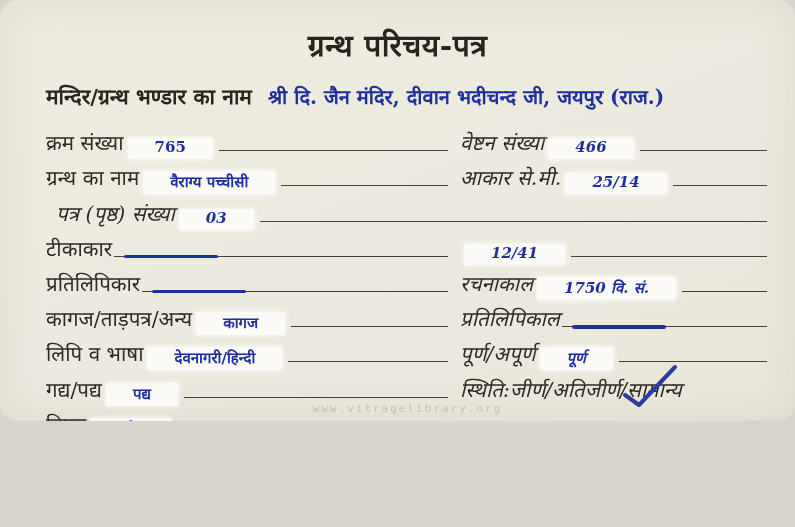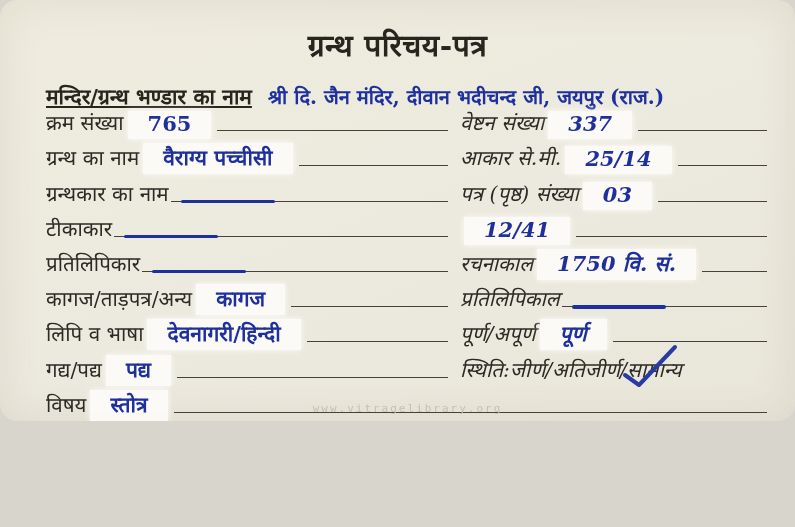--- a/index.html
+++ b/index.html
@@ -15,34 +15,34 @@
   }
   .title{
     position:absolute;top:24px;left:0;right:0;
     text-align:center;font-size:30px;font-weight:bold;letter-spacing:.5px;
     color:#26261f;
   }
   .header-row{
     position:absolute;top:82px;left:46px;right:26px;
     display:flex;align-items:baseline;font-size:21px;white-space:nowrap;
   }
-  .header-row .lab{font-weight:bold;color:#26261f;text-decoration:underline;}
+  .header-row .lab{font-weight:bold;color:#26261f;}
   .header-row .val{margin-left:16px;font-size:20px;}
   .blue{color:#1e2f9e;font-weight:bold;}
-  .grid{position:absolute;top:104px;left:46px;right:26px;}
+  .grid{position:absolute;top:124px;left:46px;right:26px;}
   .row{display:flex;height:35.2px;font-size:20.5px;}
   .half{display:flex;align-items:flex-end;min-width:0;}
   .half.l{width:404px;}
   .half.r{flex:1;margin-left:10px;font-style:italic;}
   .half.full{flex:1;justify-content:flex-end;}
   .lab{white-space:nowrap;padding-bottom:3px;color:#2b2a24;}
   .val{
     color:#1e2f9e;font-weight:bold;white-space:nowrap;
     background:rgba(253,252,249,.9);
-    padding:0 20px 3px;margin:0 4px;font-size:21px;
+    padding:0 27px 3px;margin:0 4px;font-size:15px;
     box-shadow:0 0 6px rgba(255,255,255,.9);
   }
   .rule{
     flex:1;min-width:12px;
     border-bottom:1.6px solid #46423a;
     margin:0 2px 8px 2px;position:relative;
   }
   .dash{
     position:absolute;left:10px;bottom:-2.5px;
     width:94px;height:3.2px;background:#1e2f9e;border-radius:2px;
@@ -70,45 +70,39 @@
   <div class="grid">
 
     <div class="row">
       <div class="half l">
         <span class="lab">क्रम संख्या</span>
         <span class="val">765</span>
         <span class="rule"></span>
       </div>
       <div class="half r">
         <span class="lab">वेष्टन संख्या</span>
-        <span class="val">337</span>
+        <span class="val">466</span>
         <span class="rule"></span>
       </div>
     </div>
 
     <div class="row">
       <div class="half l">
         <span class="lab">ग्रन्थ का नाम</span>
         <span class="val">वैराग्य पच्चीसी</span>
         <span class="rule"></span>
       </div>
       <div class="half r">
         <span class="lab">आकार से.मी.</span>
         <span class="val">25/14</span>
         <span class="rule"></span>
       </div>
     </div>
 
     <div class="row">
-      <div class="half l">
-        <span class="lab">ग्रन्थकार का नाम</span>
-        <span class="rule">
-            <span class="dash"></span>
-          </span>
-      </div>
       <div class="half r">
         <span class="lab">पत्र (पृष्ठ) संख्या</span>
         <span class="val">03</span>
         <span class="rule"></span>
       </div>
     </div>
 
     <div class="row">
       <div class="half l">
         <span class="lab">टीकाकार</span>

